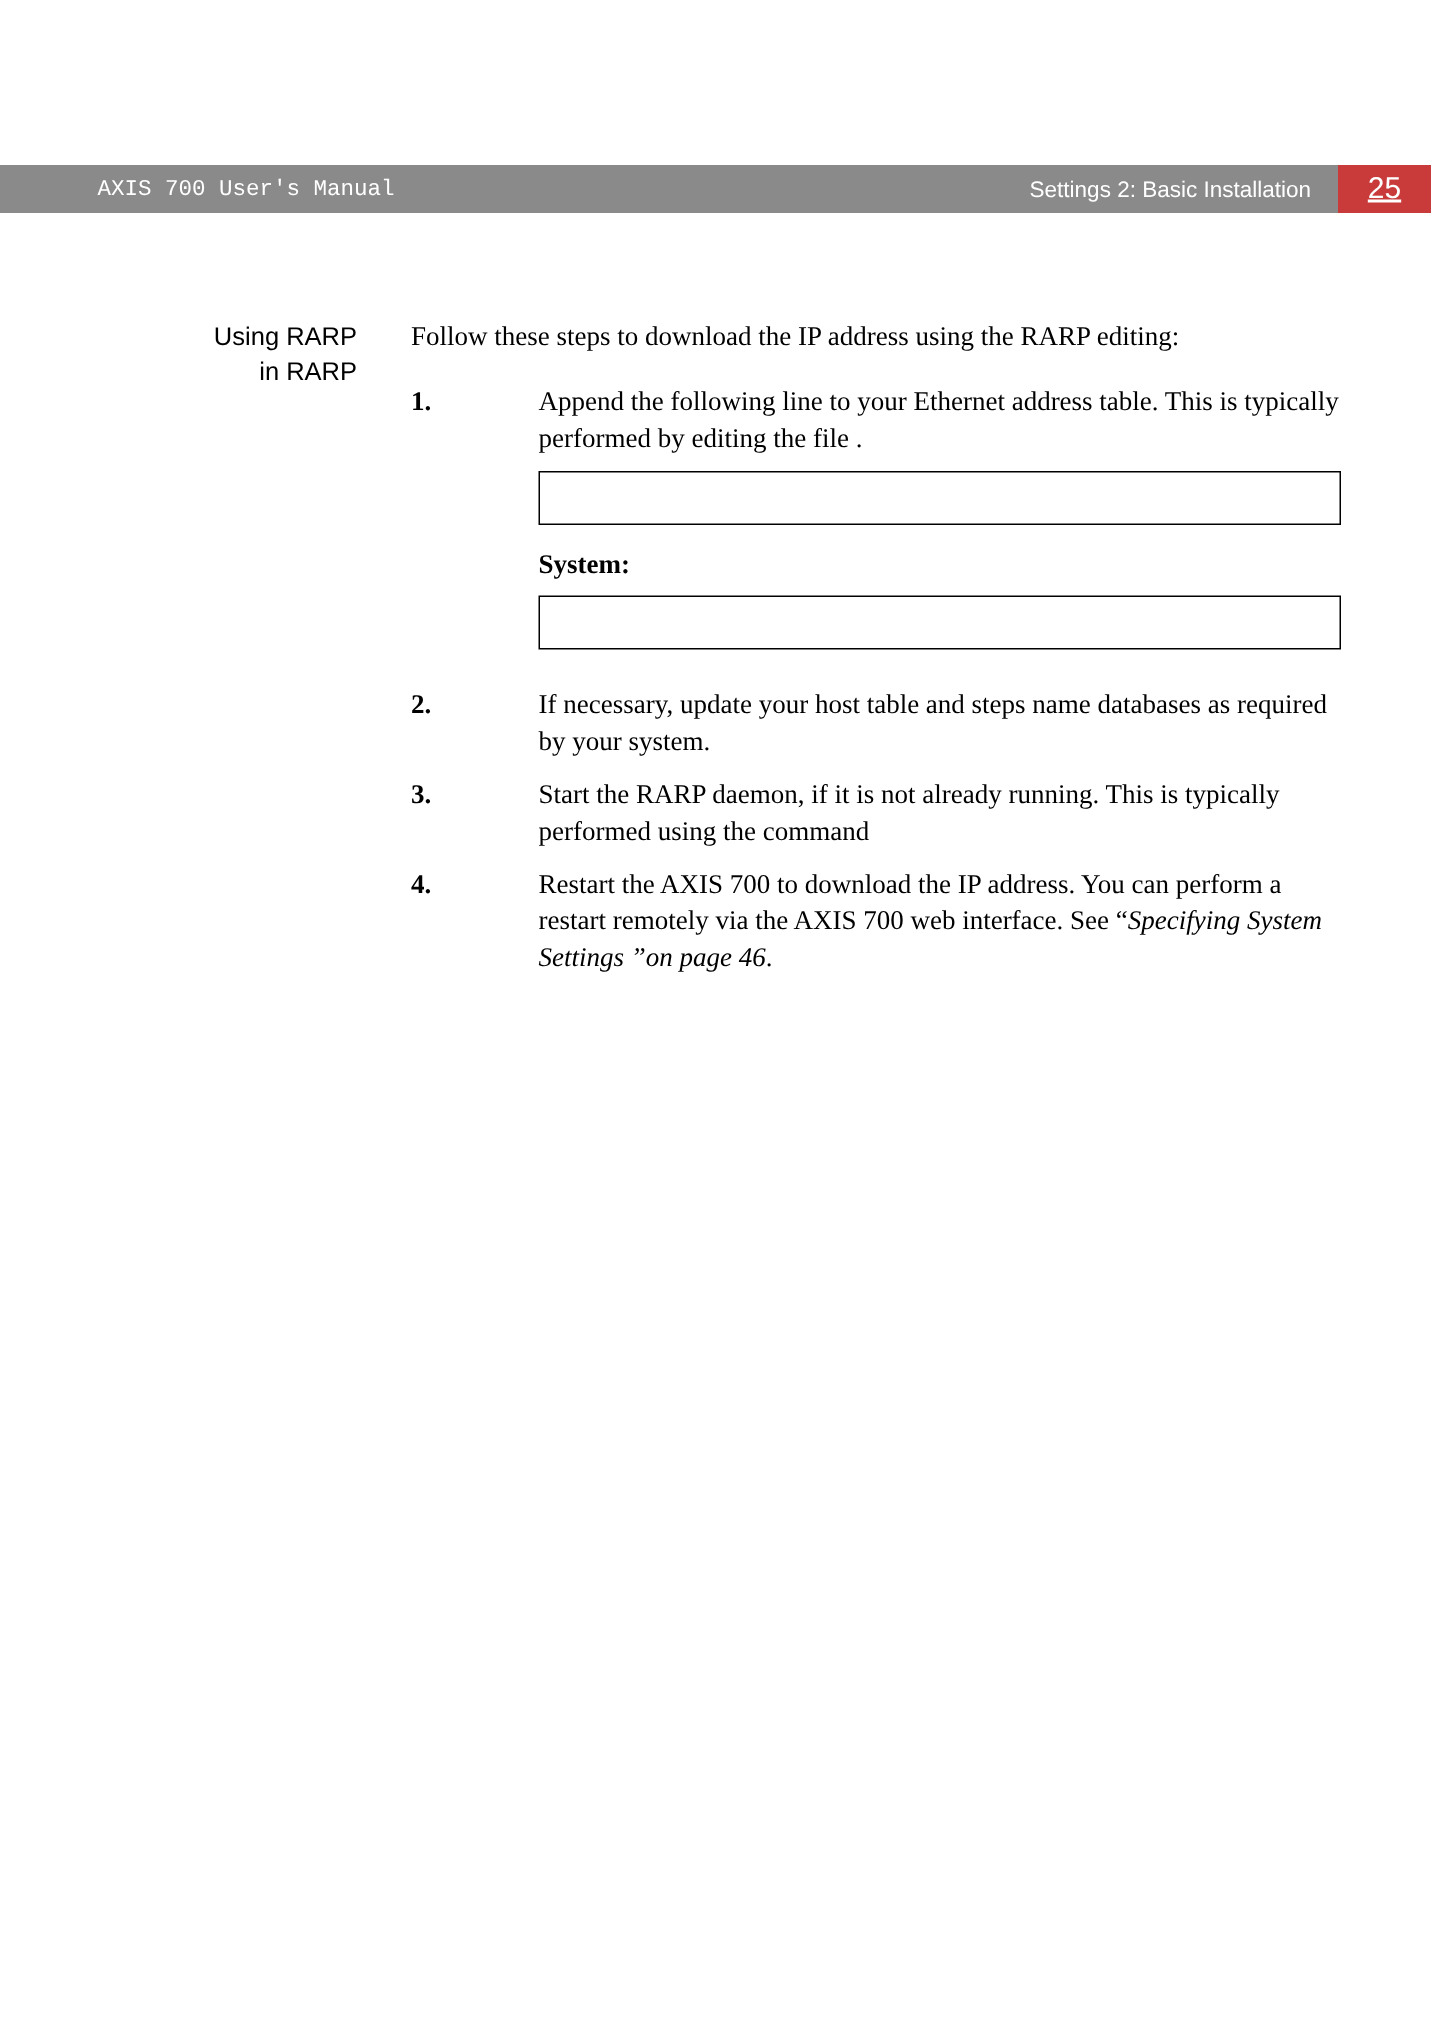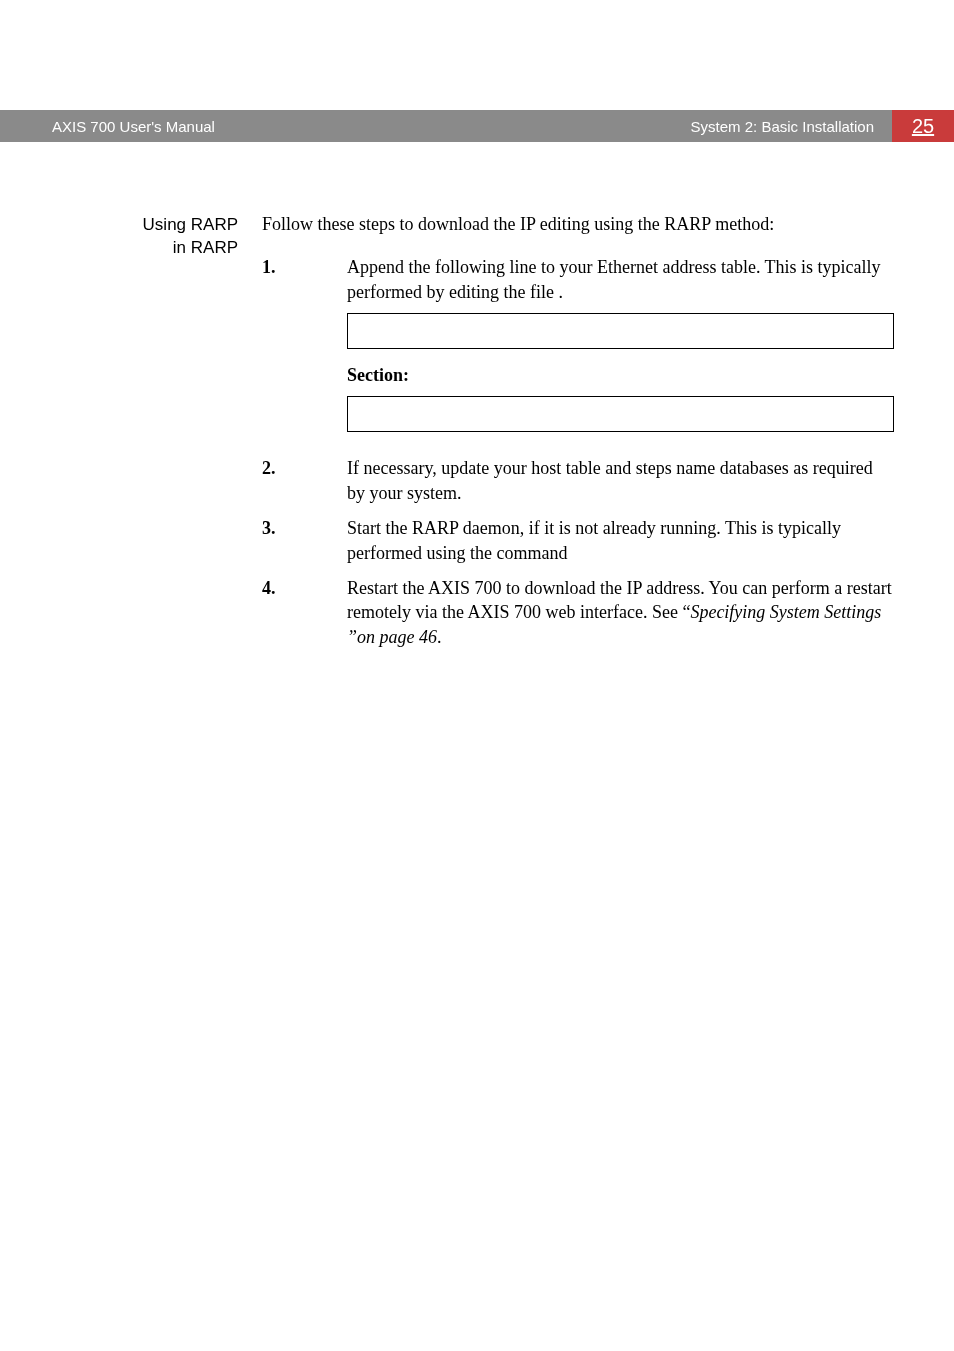--- a/index.html
+++ b/index.html
@@ -12,25 +12,25 @@
   }
   .header-bar {
     display: flex;
     align-items: stretch;
     height: 32px;
     margin-top: 110px;
   }
   .header-left {
     background: #8a8a8a;
     color: #fff;
-    font-family: Liberation Sans, sans-serif;
+    font-family: Liberation Mono, monospace;
     font-size: 15px;
     display: flex;
     align-items: center;
-    padding-left: 52px;
+    padding-left: 65px;
     flex: 1;
   }
   .header-right {
     background: #8a8a8a;
     color: #fff;
     font-family: Arial, Helvetica, sans-serif;
     font-size: 15px;
     display: flex;
     align-items: center;
     justify-content: flex-end;
@@ -44,21 +44,21 @@
     font-size: 20px;
     display: flex;
     align-items: center;
     justify-content: center;
     width: 62px;
     text-decoration: underline;
   }
   .content {
     padding: 70px 60px 0 52px;
     display: flex;
-    gap: 24px;
+    gap: 36px;
   }
   .side-label {
     width: 186px;
     text-align: right;
     font-family: Arial, Helvetica, sans-serif;
     font-size: 17px;
     color: #000;
     line-height: 1.35;
     padding-top: 2px;
   }
@@ -96,39 +96,39 @@
   .mono {
     font-family: 'Courier New', monospace;
   }
   .italic { font-style: italic; }
 </style>
 </head>
 <body>
 
 <div class="header-bar">
   <div class="header-left">AXIS 700 User's Manual</div>
-  <div class="header-right">System 2: Basic Installation</div>
+  <div class="header-right">Settings 2: Basic Installation</div>
   <div class="page-number">25</div>
 </div>
 
 <div class="content">
   <div class="side-label">
     <span>Using RARP</span><br>
     <span>in RARP</span>
   </div>
 
   <div class="main-col">
-    <p class="intro-para">Follow these steps to download the IP editing using the RARP method:</p>
+    <p class="intro-para">Follow these steps to download the IP address using the RARP editing:</p>
 
     <div class="list-item">
       <div class="list-num">1.</div>
       <div class="list-body">
         <span>Append the following line to your Ethernet address table. This is typically performed by editing the file </span><span class="mono"></span><span>.</span>
         <div class="code-box"></div>
-        <p class="example-label">Section:</p>
+        <p class="example-label">System:</p>
         <div class="code-box"></div>
       </div>
     </div>
 
     <div class="list-item">
       <div class="list-num">2.</div>
       <div class="list-body">If necessary, update your host table and steps name databases as required by your system.</div>
     </div>
 
     <div class="list-item">

